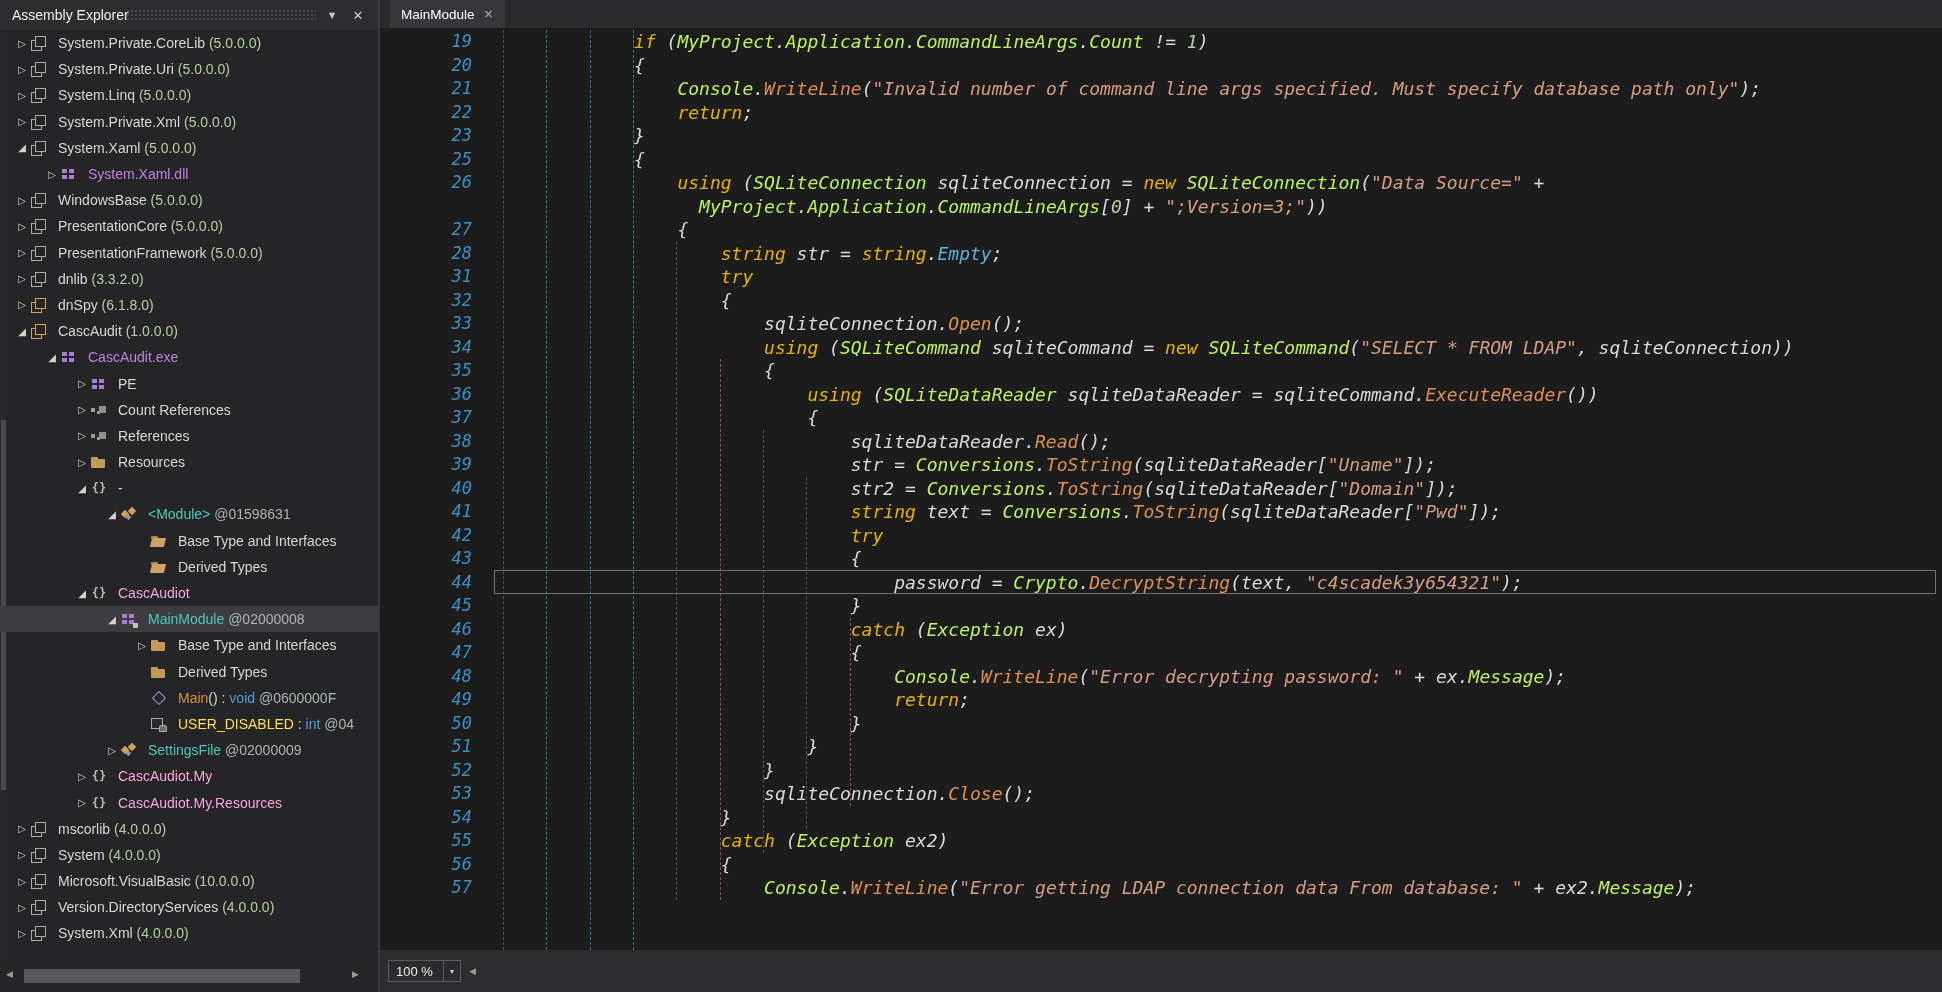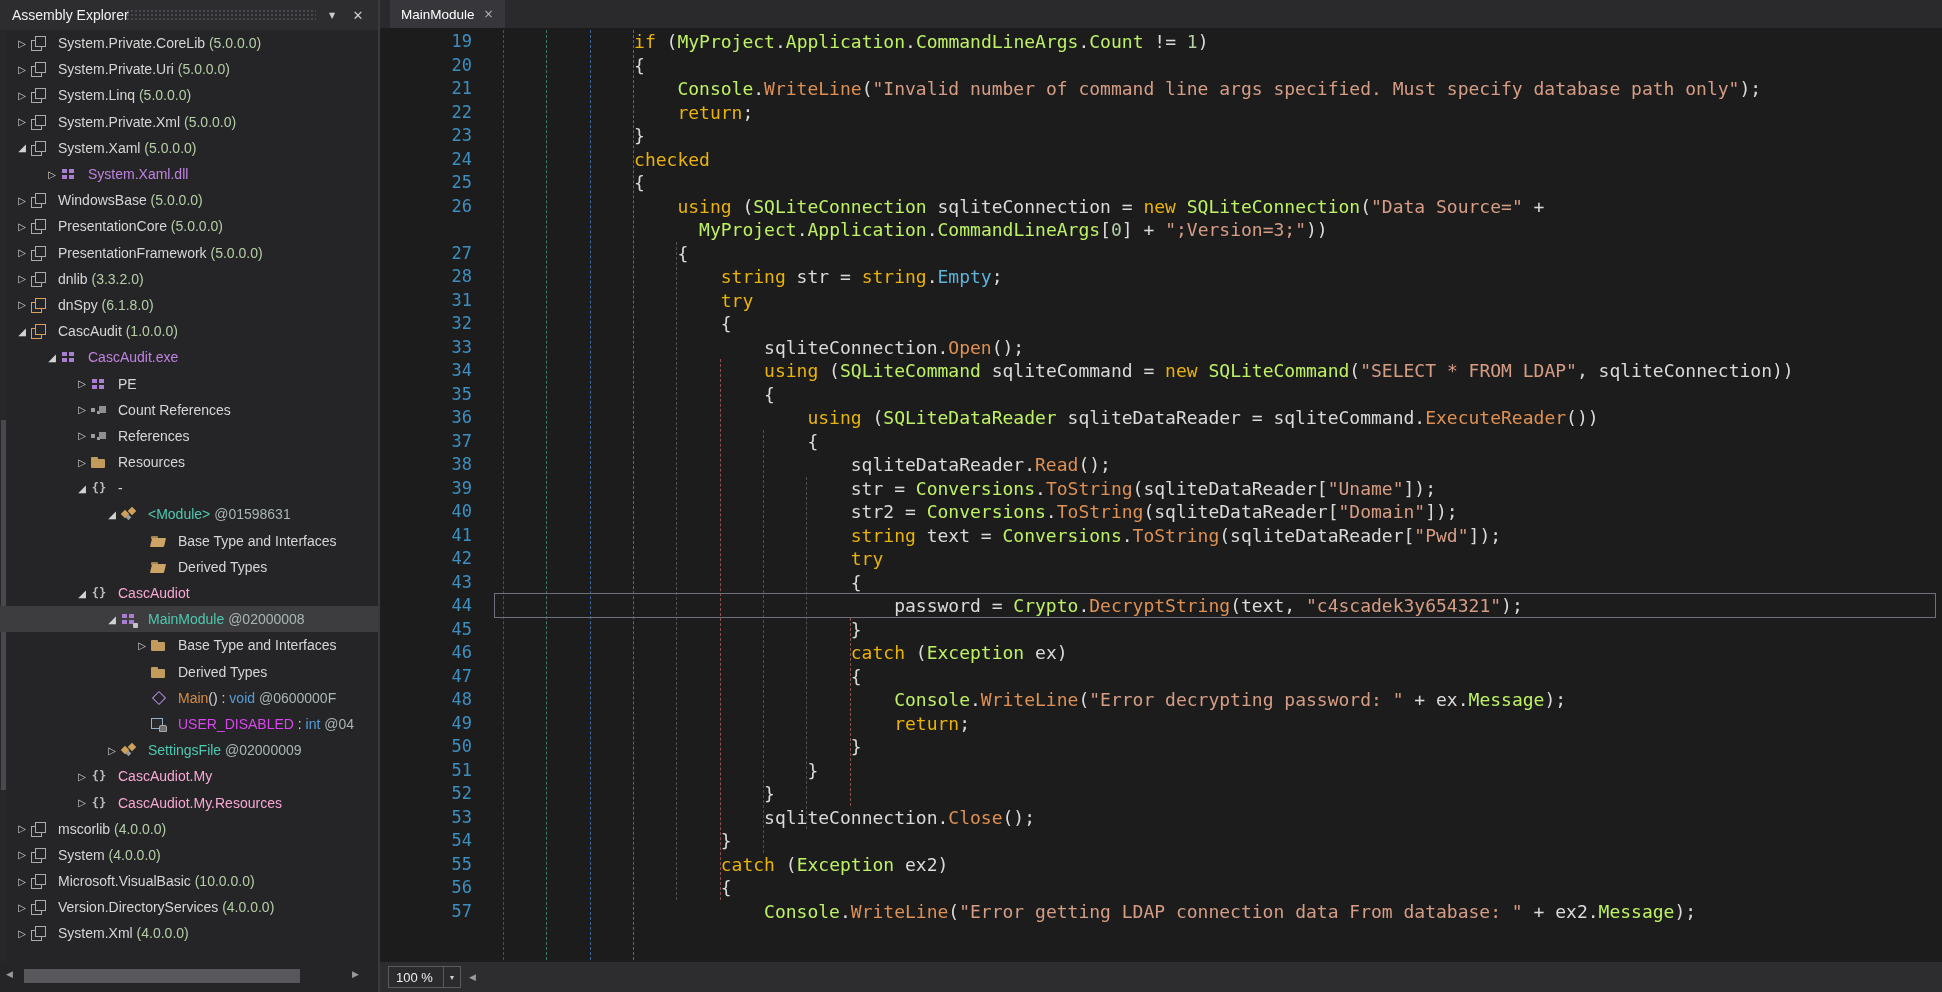--- a/index.html
+++ b/index.html
@@ -23,21 +23,21 @@
 
   #tree{position:absolute;left:0;top:30px;bottom:30px;right:0;overflow:hidden;z-index:1;}
   .trow{position:relative;height:26.2px;display:flex;align-items:center;font-size:14px;white-space:nowrap;overflow:hidden;}
   .trow.sel{background:#3d3d40;}
   .exp{flex:none;width:16px;text-align:center;font-family:"DejaVu Sans",sans-serif;font-size:10px;color:#d2d2d2;}
   .ico{flex:none;width:18px;height:16px;margin-right:10px;position:relative;display:inline-block;}
   .tlabel{white-space:pre;}
 
   
   .c-pl{color:#d6d6d6}.c-vr{color:#b5cea8}.c-pu{color:#c083e0}.c-yw{color:#f9a8d4}
-  .c-tl{color:#4ec9b0}.c-tk{color:#a9b6b2}.c-or{color:#d78d49}.c-kb{color:#569cd6}.c-pk{color:#d946ef}
+  .c-tl{color:#4ec9b0}.c-tk{color:#a9b6b2}.c-or{color:#d78d49}.c-kb{color:#569cd6}.c-pk{color:#fde047}
 
   
   .i-asm::before{content:"";position:absolute;left:1px;bottom:0;width:9px;height:9px;border:1.6px solid #ababab;background:#252527;}
   .i-asm::after{content:"";position:absolute;left:5px;bottom:4px;width:9px;height:9px;border:1.6px solid #ababab;background:#252527;}
   .i-asm.o::before,.i-asm.o::after{border-color:#d8a25e;}
   .i-mod::before{content:"";position:absolute;left:2px;top:3px;width:5px;height:4px;background:#a87fd0;
     box-shadow:7px 0 0 #a87fd0,0 6px 0 #a87fd0,7px 6px 0 #a87fd0;}
   .i-mod.badge::after{content:"";position:absolute;right:0;bottom:-1px;width:5px;height:5px;background:#c4c4c4;border-radius:1px;}
   .i-ref::before{content:"";position:absolute;left:1px;top:6px;width:4px;height:4px;background:#9c9c9c;}
   .i-ref::after{content:"";position:absolute;left:9px;top:4px;width:7px;height:7px;background:#8f8f8f;box-shadow:-4px 3px 0 -2px #9c9c9c;}
@@ -65,27 +65,27 @@
   #tabstrip{position:absolute;left:0;right:0;top:0;height:28px;background:#2a2a2d;}
   #tab{position:absolute;left:10px;top:0;height:28px;background:#37373b;display:flex;align-items:center;gap:9px;padding:0 11px;}
   #tab-label{font-size:13.5px;color:#ffffff;}
   #tab-close{font-size:12px;color:#b4b4b4;font-family:"DejaVu Sans",sans-serif;}
 
   #editor{position:absolute;left:0;right:0;top:28px;bottom:30px;background:#1c1c1d;overflow:hidden;}
   #code-content{position:absolute;left:124px;top:2px;right:0;height:944px;font-family:"DejaVu Sans Mono",monospace;font-size:18px;}
   #guides{position:absolute;left:0;top:0;width:100%;height:944px;z-index:0;}
   .guide{position:absolute;width:0;border-left:1px dashed #4e4e54;}
   #code-rows{position:relative;z-index:1;}
-  .row{position:relative;height:23.5px;line-height:23.5px;white-space:pre;}
+  .row{position:relative;height:23.5px;line-height:23.5px;white-space:pre;font-style:italic;}
   .ln{position:absolute;left:-124px;width:92px;text-align:right;font-size:17px;color:#3e8fc0;}
   .row.hl::after{content:"";position:absolute;left:-10px;right:6px;top:-1px;bottom:0;border:1px solid #70707a;pointer-events:none;}
   .k{color:#eab308}.t{color:#bef264}.m{color:#DF9153}.s{color:#D69D85}.n{color:#B5CEA8}.p{color:#DADADA}.f{color:#5CB3DC}
 
   
-  #statusbar{position:absolute;left:0;right:0;bottom:0;height:30px;background:#2d2d30;display:flex;align-items:center;}
+  #statusbar{position:absolute;left:0;right:0;bottom:0;height:42px;background:#2d2d30;display:flex;align-items:center;}
   #zoom-combo{display:flex;margin-left:8px;}
   #zoom-box{height:22px;min-width:56px;background:#2b2b2e;border:1px solid #5a5a5e;color:#eeeeee;font-size:13px;display:flex;align-items:center;padding:0 7px;}
   #zoom-arrow{height:22px;width:17px;background:#2b2b2e;border:1px solid #5a5a5e;border-left:none;display:flex;align-items:center;justify-content:center;color:#cfcfcf;font-size:8px;font-family:"DejaVu Sans",sans-serif;}
   #ed-hleft{margin-left:8px;font-size:9px;color:#9a9a9a;font-family:"DejaVu Sans",sans-serif;}
   #ed-htrack{flex:1;height:14px;margin:0 6px;background:#2d2d30;}
 </style>
 </head>
 <body>
 
 <div id="app">
@@ -303,21 +303,20 @@
             <div class="guide" style="left: calc(24ch - 1px); top: 399.5px; height: 423px; border-left-color: rgb(78, 78, 84);"></div>
             <div class="guide" style="left: calc(28ch - 1px); top: 446.5px; height: 352.5px; border-left-color: rgb(78, 78, 84);"></div>
             <div class="guide" style="left: calc(32ch - 1px); top: 587.5px; height: 188px; border-left-color: rgb(143, 80, 80);"></div>
           </div>
         <div id="code-rows">
             <div class="row"><span class="ln">19</span>            <span class="k">if</span><span class="p"> (</span><span class="t">MyProject</span><span class="p">.</span><span class="t">Application</span><span class="p">.</span><span class="t">CommandLineArgs</span><span class="p">.</span><span class="t">Count</span><span class="p"> != </span><span class="n">1</span><span class="p">)</span></div>
             <div class="row"><span class="ln">20</span>            <span class="p">{</span></div>
             <div class="row"><span class="ln">21</span>                <span class="t">Console</span><span class="p">.</span><span class="m">WriteLine</span><span class="p">(</span><span class="s">"Invalid number of command line args specified. Must specify database path only"</span><span class="p">);</span></div>
             <div class="row"><span class="ln">22</span>                <span class="k">return</span><span class="p">;</span></div>
             <div class="row"><span class="ln">23</span>            <span class="p">}</span></div>
-            <div class="row"><span class="ln">24</span>            <span class="k">checked</span></div>
             <div class="row"><span class="ln">25</span>            <span class="p">{</span></div>
             <div class="row"><span class="ln">26</span>                <span class="k">using</span><span class="p"> (</span><span class="t">SQLiteConnection</span><span class="p"> sqliteConnection = </span><span class="k">new</span><span class="p"> </span><span class="t">SQLiteConnection</span><span class="p">(</span><span class="s">"Data Source="</span><span class="p"> +</span></div>
             <div class="row"><span class="ln"></span>                  <span class="t">MyProject</span><span class="p">.</span><span class="t">Application</span><span class="p">.</span><span class="t">CommandLineArgs</span><span class="p">[</span><span class="n">0</span><span class="p">] + </span><span class="s">";Version=3;"</span><span class="p">))</span></div>
             <div class="row"><span class="ln">27</span>                <span class="p">{</span></div>
             <div class="row"><span class="ln">28</span>                    <span class="k">string</span><span class="p"> str = </span><span class="k">string</span><span class="p">.</span><span class="f">Empty</span><span class="p">;</span></div>
             <div class="row"><span class="ln">31</span>                    <span class="k">try</span></div>
             <div class="row"><span class="ln">32</span>                    <span class="p">{</span></div>
             <div class="row"><span class="ln">33</span>                        <span class="p">sqliteConnection.</span><span class="m">Open</span><span class="p">();</span></div>
             <div class="row"><span class="ln">34</span>                        <span class="k">using</span><span class="p"> (</span><span class="t">SQLiteCommand</span><span class="p"> sqliteCommand = </span><span class="k">new</span><span class="p"> </span><span class="t">SQLiteCommand</span><span class="p">(</span><span class="s">"SELECT * FROM LDAP"</span><span class="p">, sqliteConnection))</span></div>
             <div class="row"><span class="ln">35</span>                        <span class="p">{</span></div>

